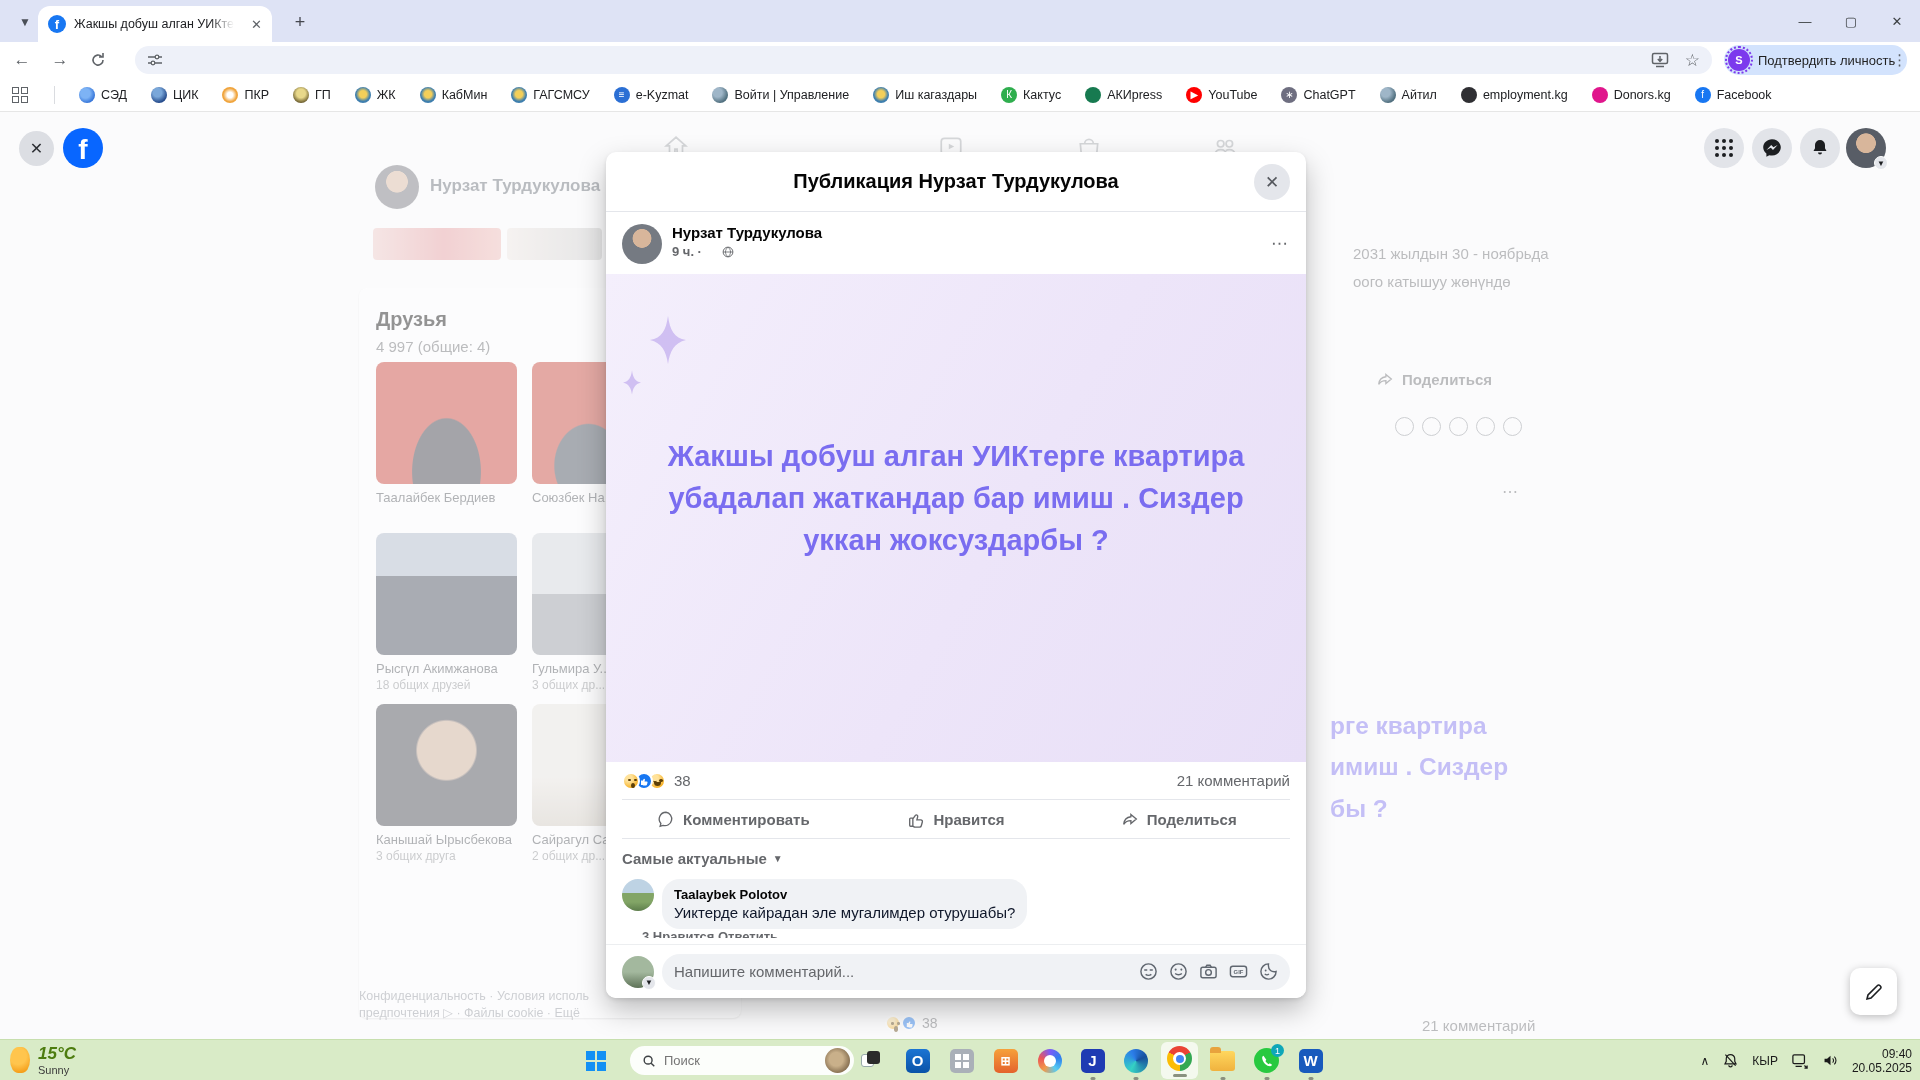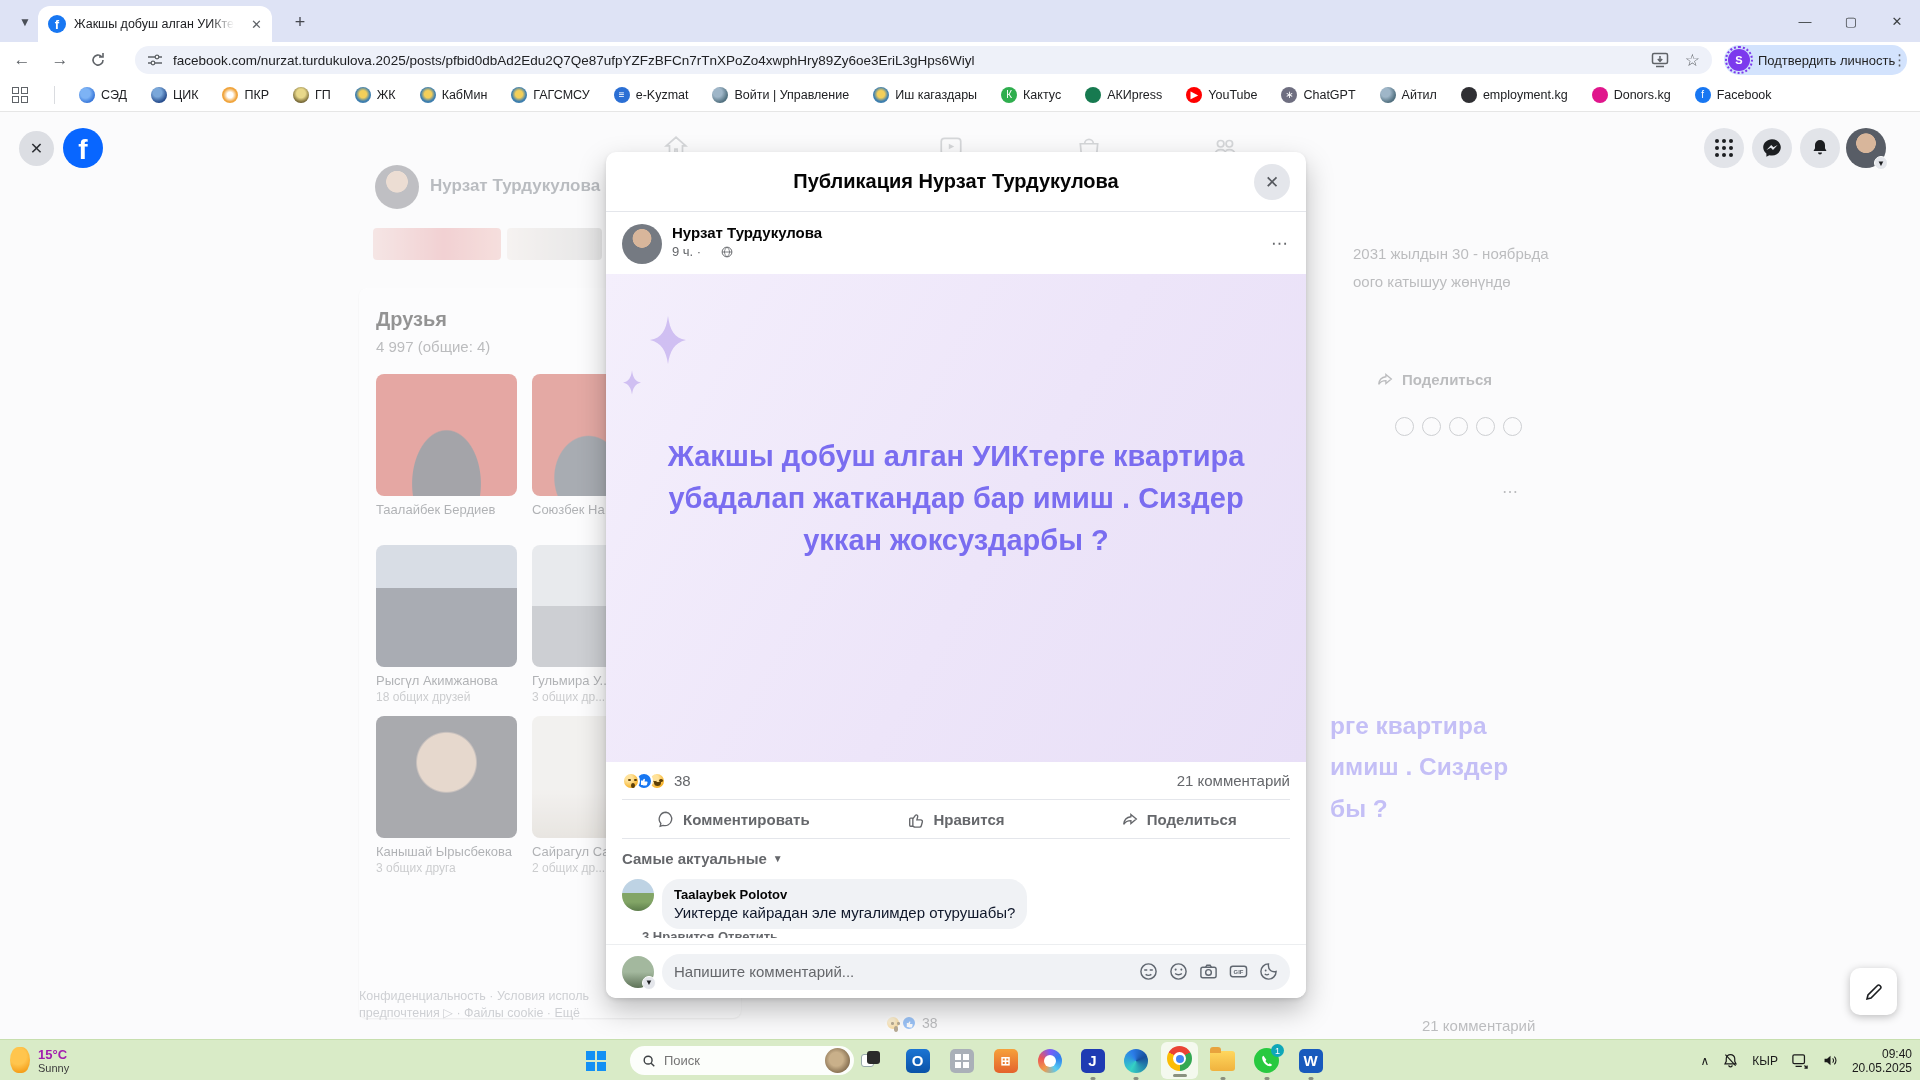--- a/index.html
+++ b/index.html
@@ -56,21 +56,21 @@
   .mini-name { position:absolute; left:430px; top:64px; font-size:17px; color:#606770; font-weight:bold; }
   .strip1 { position:absolute; left:373px; top:116px; width:128px; height:32px; border-radius:4px;
     background:linear-gradient(90deg,#eec9c6,#e6989b 55%,#efb9b4); }
   .strip2 { position:absolute; left:507px; top:116px; width:95px; height:32px; border-radius:4px;
     background:linear-gradient(90deg,#efe7e2,#c9c9c9); }
 
   .friends-card { position:absolute; left:359px; top:176px; width:382px; height:730px; background:#fff;
     border-radius:8px; box-shadow:0 1px 2px rgba(0,0,0,.15); }
   .friends-title { position:absolute; left:17px; top:20px; font-size:20px; font-weight:bold; color:#050505; }
   .friends-count { position:absolute; left:17px; top:50px; font-size:15px; color:#65676b; }
-  .fgrid { position:absolute; left:17px; top:86px; width:350px; display:grid;
+  .fgrid { position:absolute; left:17px; top:74px; width:350px; display:grid;
     grid-template-columns:141px 141px; column-gap:15px; row-gap:12px; }
   .fcard .fphoto { width:141px; height:122px; border-radius:8px; }
   .fcard .fname { font-size:13px; color:#4b4f56; margin-top:6px; white-space:nowrap; overflow:hidden; }
   .fcard .fmutual { font-size:12px; color:#8a8d91; margin-top:2px; min-height:14px; }
   .pg-footer { position:absolute; left:359px; top:876px; font-size:12.5px; color:#90949c; line-height:17px; }
 
   .faint-nav { position:absolute; top:22px; display:flex; color:#8d9197; }
   .faint-nav svg { opacity:.8; }
 
   .rp-line1 { position:absolute; left:1353px; top:133px; font-size:15px; color:#65676b; }
@@ -101,21 +101,21 @@
     border-radius:10px; box-shadow:0 12px 28px rgba(0,0,0,.25), 0 2px 4px rgba(0,0,0,.1); z-index:5; }
   .m-header { position:relative; height:60px; border-bottom:1px solid #e4e6eb;
     display:flex; align-items:center; justify-content:center; }
   .m-title { font-size:20px; font-weight:bold; color:#050505; }
   .m-close { position:absolute; right:16px; top:12px; width:36px; height:36px; border-radius:50%;
     background:#e4e6eb; color:#55585e; font-size:17px; display:flex; align-items:center; justify-content:center; }
   .m-author { position:relative; height:62px; padding:12px 16px; display:flex; gap:10px; }
   .a-avatar { width:40px; height:40px; border-radius:50%; flex:none;
     background:radial-gradient(circle at 50% 36%, #d8b69b 0 28%, #757a82 30% 100%); }
   .a-name { font-size:15px; font-weight:bold; color:#050505; }
-  .a-meta { font-size:13px; color:#65676b; margin-top:3px; display:flex; align-items:center; gap:20px; }
+  .a-meta { font-size:13px; color:#65676b; margin-top:3px; display:flex; align-items:center; gap:20px;font-weight:bold; }
   .a-kebab { margin-left:auto; color:#65676b; font-size:17px; letter-spacing:2px; align-self:center; }
   .post-bg { position:relative; height:488px; overflow:hidden;
     background:linear-gradient(120deg,#f4effc 0%,#ede5f9 55%,#e8dff7 100%);
     display:flex; align-items:center; justify-content:center; }
   .post-text { width:640px; text-align:center; font-size:29px; line-height:1.45; font-weight:bold;
     color:#7a6df0; margin-top:-40px; }
   .sparkle { position:absolute; fill:#c9b6f0; }
   .m-stats { height:37px; padding:0 16px; display:flex; align-items:center; }
   .rx { width:18px; height:18px; border-radius:50%; border:2px solid #fff; position:relative; }
   .rx-wow { background:radial-gradient(circle at 35% 30%, #ffe29a 0 25%, #f7b125 75%); z-index:3; }
@@ -158,21 +158,21 @@
 
   .fab { position:absolute; left:1850px; top:856px; width:47px; height:47px; background:#fff;
     border-radius:10px; box-shadow:0 2px 8px rgba(0,0,0,.25); z-index:6;
     display:flex; align-items:center; justify-content:center; color:#1c1e21; }
 
   
   #taskbar { position:relative; height:41px; background:#d9ebc7; border-top:1px solid #c7dfae;
     display:flex; align-items:center; }
   .weather { position:absolute; left:10px; display:flex; align-items:center; gap:8px; }
   .sun { width:20px; height:26px; border-radius:50%/60%; background:radial-gradient(circle at 40% 35%, #ffc54d 0 40%, #f08c00 100%); }
-  .wt1 { font-size:13px; font-weight:bold; color:#a21caf; }
+  .wt1 { font-size:17px; font-weight:bold; color:#4d7c0f;font-style:italic; }
   .wt2 { font-size:11px; color:#3c3c3c; }
   .win-logo { position:absolute; left:586px; top:11px; display:grid; grid-template-columns:9px 9px; gap:2px; }
   .win-logo i { width:9px; height:9px; background:#1390f4; }
   .tb-search { position:absolute; left:630px; top:6px; width:224px; height:29px; background:rgba(255,255,255,.92);
     border-radius:15px; display:flex; align-items:center; padding:0 4px 0 12px; gap:8px; }
   .tb-search input { border:none; outline:none; background:transparent; font-size:13px; width:120px;
     font-family:"Liberation Sans",sans-serif; color:#202124; }
   .sloth { width:25px; height:25px; border-radius:50%; margin-left:auto;
     background:radial-gradient(circle at 45% 45%, #c9b08a 0 35%, #8a7354 70%, #6a5740 100%); }
   .taskview { position:absolute; left:861px; top:11px; width:19px; height:19px; }
@@ -245,21 +245,20 @@
       <svg width="16" height="16" viewBox="0 0 16 16">
         <path d="M13 8a5 5 0 1 1-1.5-3.5M13 1v4h-4" fill="none" stroke="#5f6368" stroke-width="1.6"></path>
       </svg>
     </div>
     <div class="omnibox">
       <svg width="16" height="16" viewBox="0 0 16 16">
         <path d="M1 5h8M11 5h4M1 11h4M8 11h7" stroke="#5f6368" stroke-width="1.5"></path>
         <circle cx="10" cy="5" r="1.8" fill="#fff" stroke="#5f6368" stroke-width="1.3"></circle>
         <circle cx="6" cy="11" r="1.8" fill="#fff" stroke="#5f6368" stroke-width="1.3"></circle>
       </svg>
-      <div class="url-text">facebook.com/nurzat.turdukulova.2025/posts/pfbid0dbAd2Edu2Q7Qe87ufpYZFzBFCn7rTnXPoZo4xwphHry89Zy6oe3EriL3gHps6Wiyl</div>
       <div class="omni-right">
         <svg width="18" height="16" viewBox="0 0 18 16">
           <rect x="1.5" y="1.5" width="15" height="10" rx="1.5" fill="none" stroke="#5f6368" stroke-width="1.5"></rect>
           <path d="M9 4v5M6.8 7l2.2 2.3L11.2 7" fill="none" stroke="#5f6368" stroke-width="1.5"></path>
           <path d="M5 14.5h8" stroke="#5f6368" stroke-width="1.5"></path>
         </svg>
         <span style="font-size:17px;">☆</span>
       </div>
     </div>
     <div class="verify-pill">

